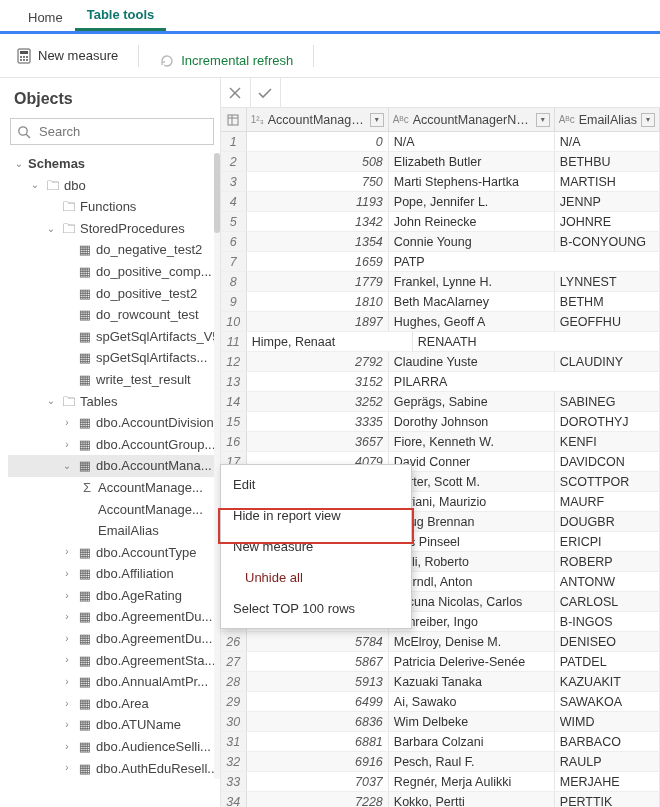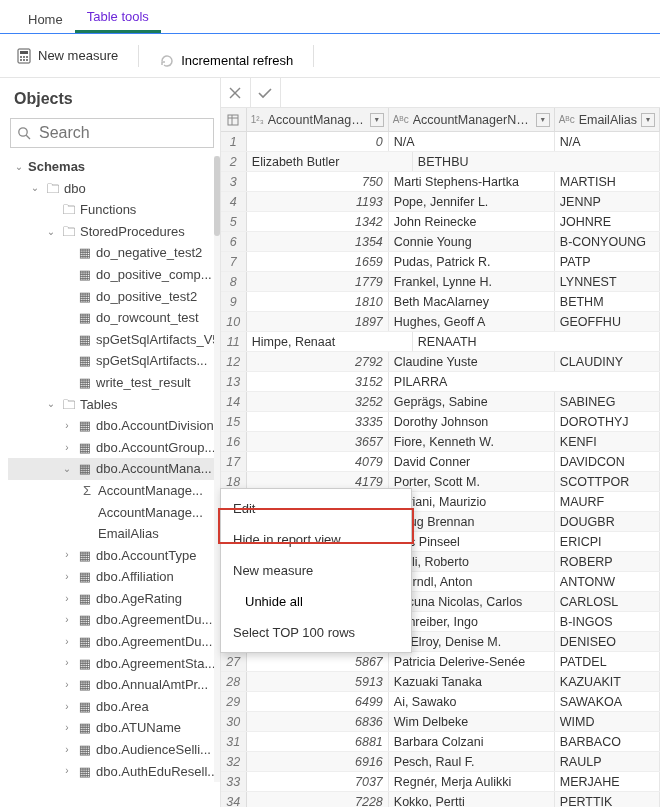--- a/index.html
+++ b/index.html
@@ -9,63 +9,63 @@
     font-size: 13px;
     color: #333;
     background: #fff;
     width: 660px;
   }
   
   .tabbar {
     display: flex;
     align-items: flex-end;
     padding: 0 16px;
-    border-bottom: 1px solid #3b82f6;
+    border-bottom: 3px solid #3b82f6;
     height: 34px;
   }
   .tab {
     padding: 8px 12px 6px 12px;
     cursor: pointer;
     color: #444;
   }
   .tab.active {
     border-bottom: 3px solid #1b7a5a;
-    font-weight: 400;
-    color: #6d28d9;
+    font-weight: 700;
+    color: #0f766e;
   }
   
   .toolbar {
     display: flex;
     align-items: center;
     padding: 6px 10px;
     gap: 14px;
     border-bottom: 1px solid #e5e5e5;
     height: 44px;
   }
   .tb-btn { display:flex; align-items:center; gap:6px; padding:4px 6px; color:#333; cursor:pointer;}
-  .tb-btn.disabled { color:#000000; cursor:default;margin-top:10px;}
+  .tb-btn.disabled { color:#15803d; cursor:default;margin-top:10px;}
   .tb-sep { width:1px; height:22px; background:#e0e0e0; }
   
   .main { display:flex; }
   .left-pane {
     width: 244px;
     border-right: 1px solid #e5e5e5;
     padding: 10px 0 8px 8px;
   }
   .objects-title { font-size:16px; font-weight:600; padding:2px 4px 10px 6px; color:#444;}
   .searchwrap {
     display:flex; align-items:center;
     border:1px solid #ccc;
     padding:4px 6px; gap:6px;
     margin: 0 6px 8px 2px;
     min-width: 0;
   }
   .searchwrap input {
     border:none; outline:none;
-    font-size:16px; width:100%; min-width:0;
+    font-size:13px; width:100%; min-width:0;
     color:#737373;
   }
   .tree {
     font-size:13px;
     line-height: 1.2;
     max-height: 680px;
     overflow: hidden;
     position: relative;
   }
   .tree-scroll-track {
@@ -167,34 +167,34 @@
   }
   .h-id { width:142px; }
   .h-name { width:166px; }
   .h-email { flex:1; min-width:0; }
   .tiny-type { font-size:10px; color:#888; flex-shrink:0;}
 
   
   .ctxmenu {
     position:absolute;
     left: 220px;
-    top: 488px;
+    top: 464px;
     width: 192px;
     background:#fff;
     border:1px solid #ccc;
     box-shadow: 2px 3px 8px rgba(0,0,0,.18);
     padding: 4px 0;
     z-index: 50;
   }
   .ctxmenu .mi {
     padding: 8px 12px;
     color:#333;
     cursor:pointer;
   }
-  .ctxmenu .mi.disabled { color:#000000; cursor:default;padding-left:24px;}
+  .ctxmenu .mi.disabled { color:#7f1d1d; cursor:default;padding-left:24px;}
   .highlight-box {
     position:absolute;
     left: 218px;
     top: 508px;
     width: 196px;
     height: 36px;
     border: 2px solid #d23b2f;
     z-index: 60;
     pointer-events:none;
   }
@@ -456,20 +456,21 @@
 
     <div id="grid-body">
         <div class="grid-row">
           <div class="rownum">1</div>
           <div class="col col-id">0</div>
           <div class="col col-name">N/A</div>
           <div class="col col-email">N/A</div>
         </div>
         <div class="grid-row alt">
           <div class="rownum">2</div>
+          <div class="col col-id">508</div>
           <div class="col col-name">Elizabeth Butler</div>
           <div class="col col-email">BETHBU</div>
         </div>
         <div class="grid-row">
           <div class="rownum">3</div>
           <div class="col col-id">750</div>
           <div class="col col-name">Marti Stephens-Hartka</div>
           <div class="col col-email">MARTISH</div>
         </div>
         <div class="grid-row alt">
@@ -486,21 +487,20 @@
         </div>
         <div class="grid-row alt">
           <div class="rownum">6</div>
           <div class="col col-id">1354</div>
           <div class="col col-name">Connie Young</div>
           <div class="col col-email">B-CONYOUNG</div>
         </div>
         <div class="grid-row">
           <div class="rownum">7</div>
           <div class="col col-id">1659</div>
-          <div class="col col-name">Pudas, Patrick R.</div>
           <div class="col col-email">PATP</div>
         </div>
         <div class="grid-row alt">
           <div class="rownum">8</div>
           <div class="col col-id">1779</div>
           <div class="col col-name">Frankel, Lynne H.</div>
           <div class="col col-email">LYNNEST</div>
         </div>
         <div class="grid-row">
           <div class="rownum">9</div>

